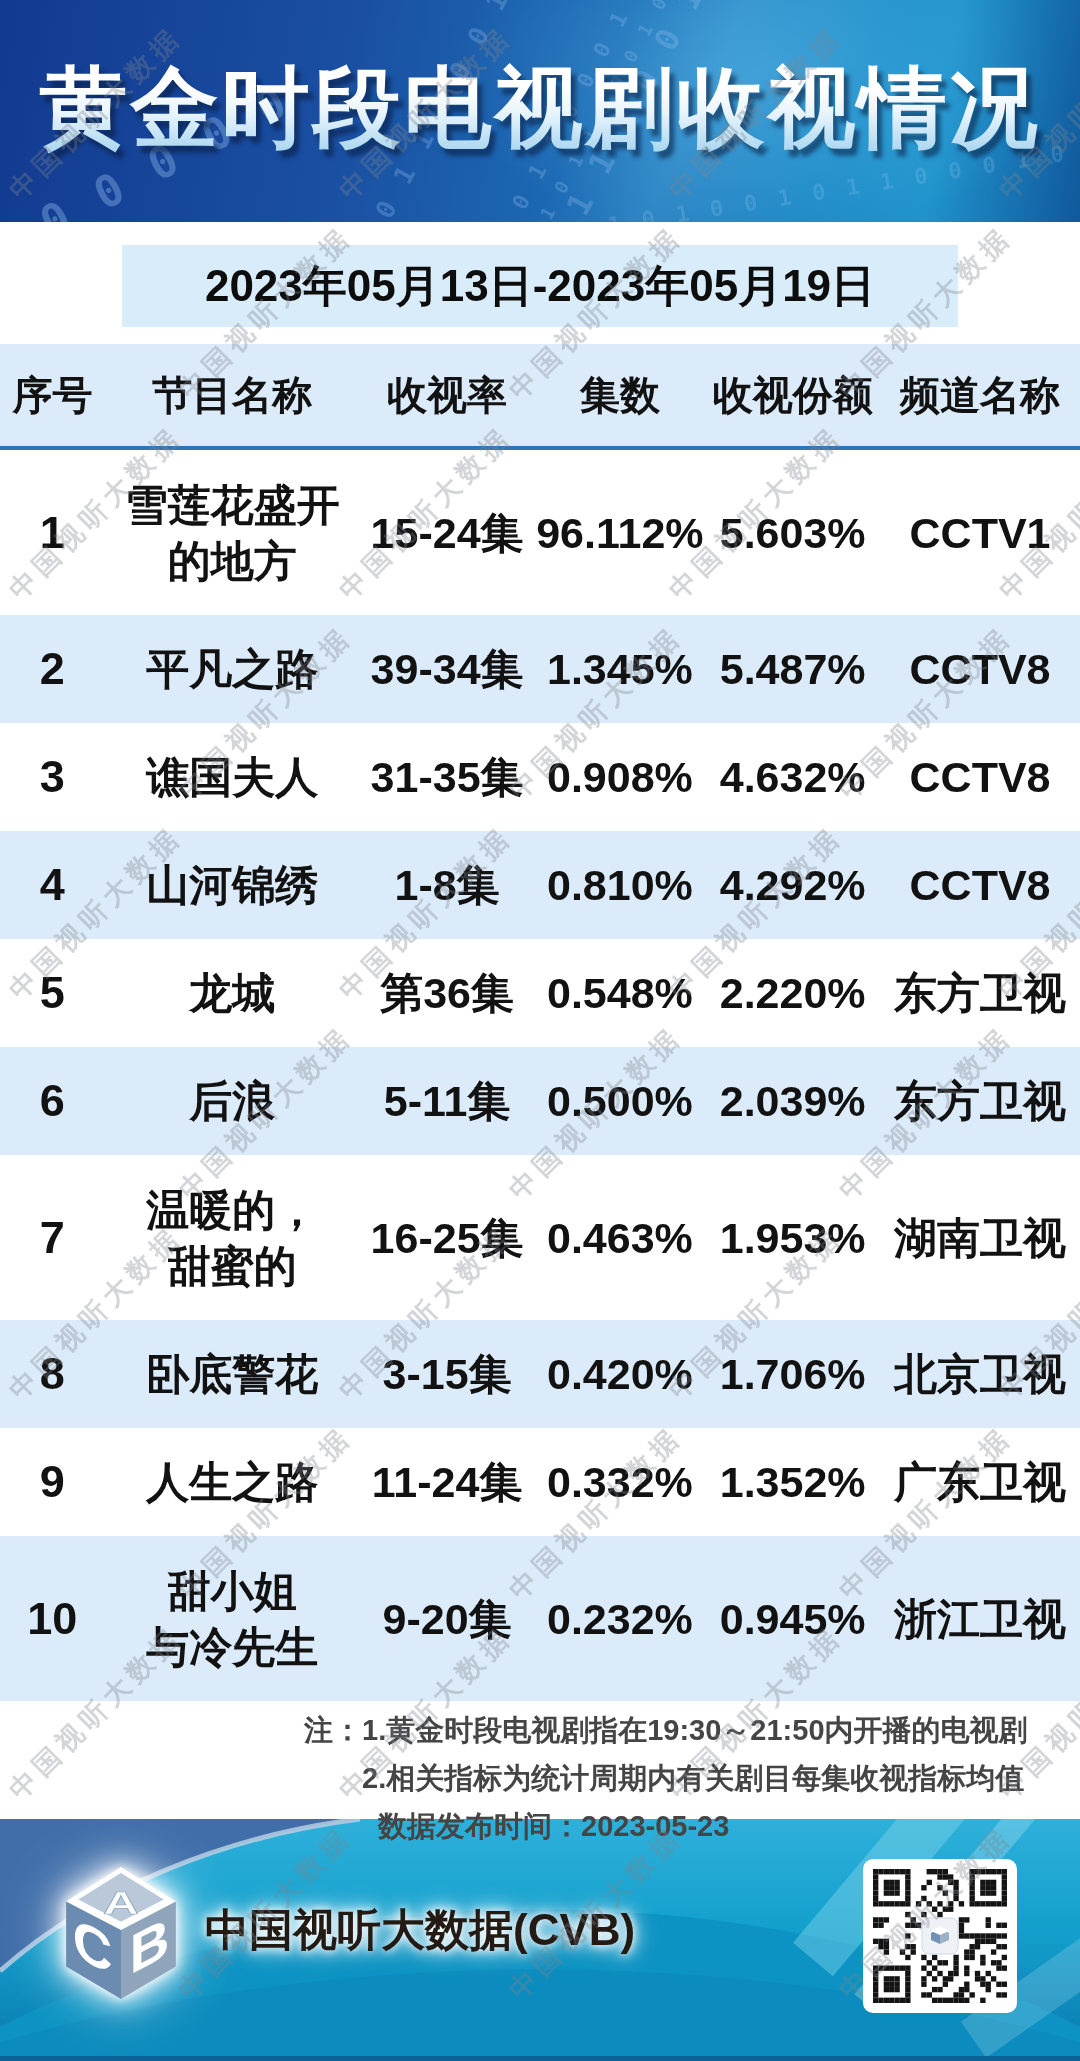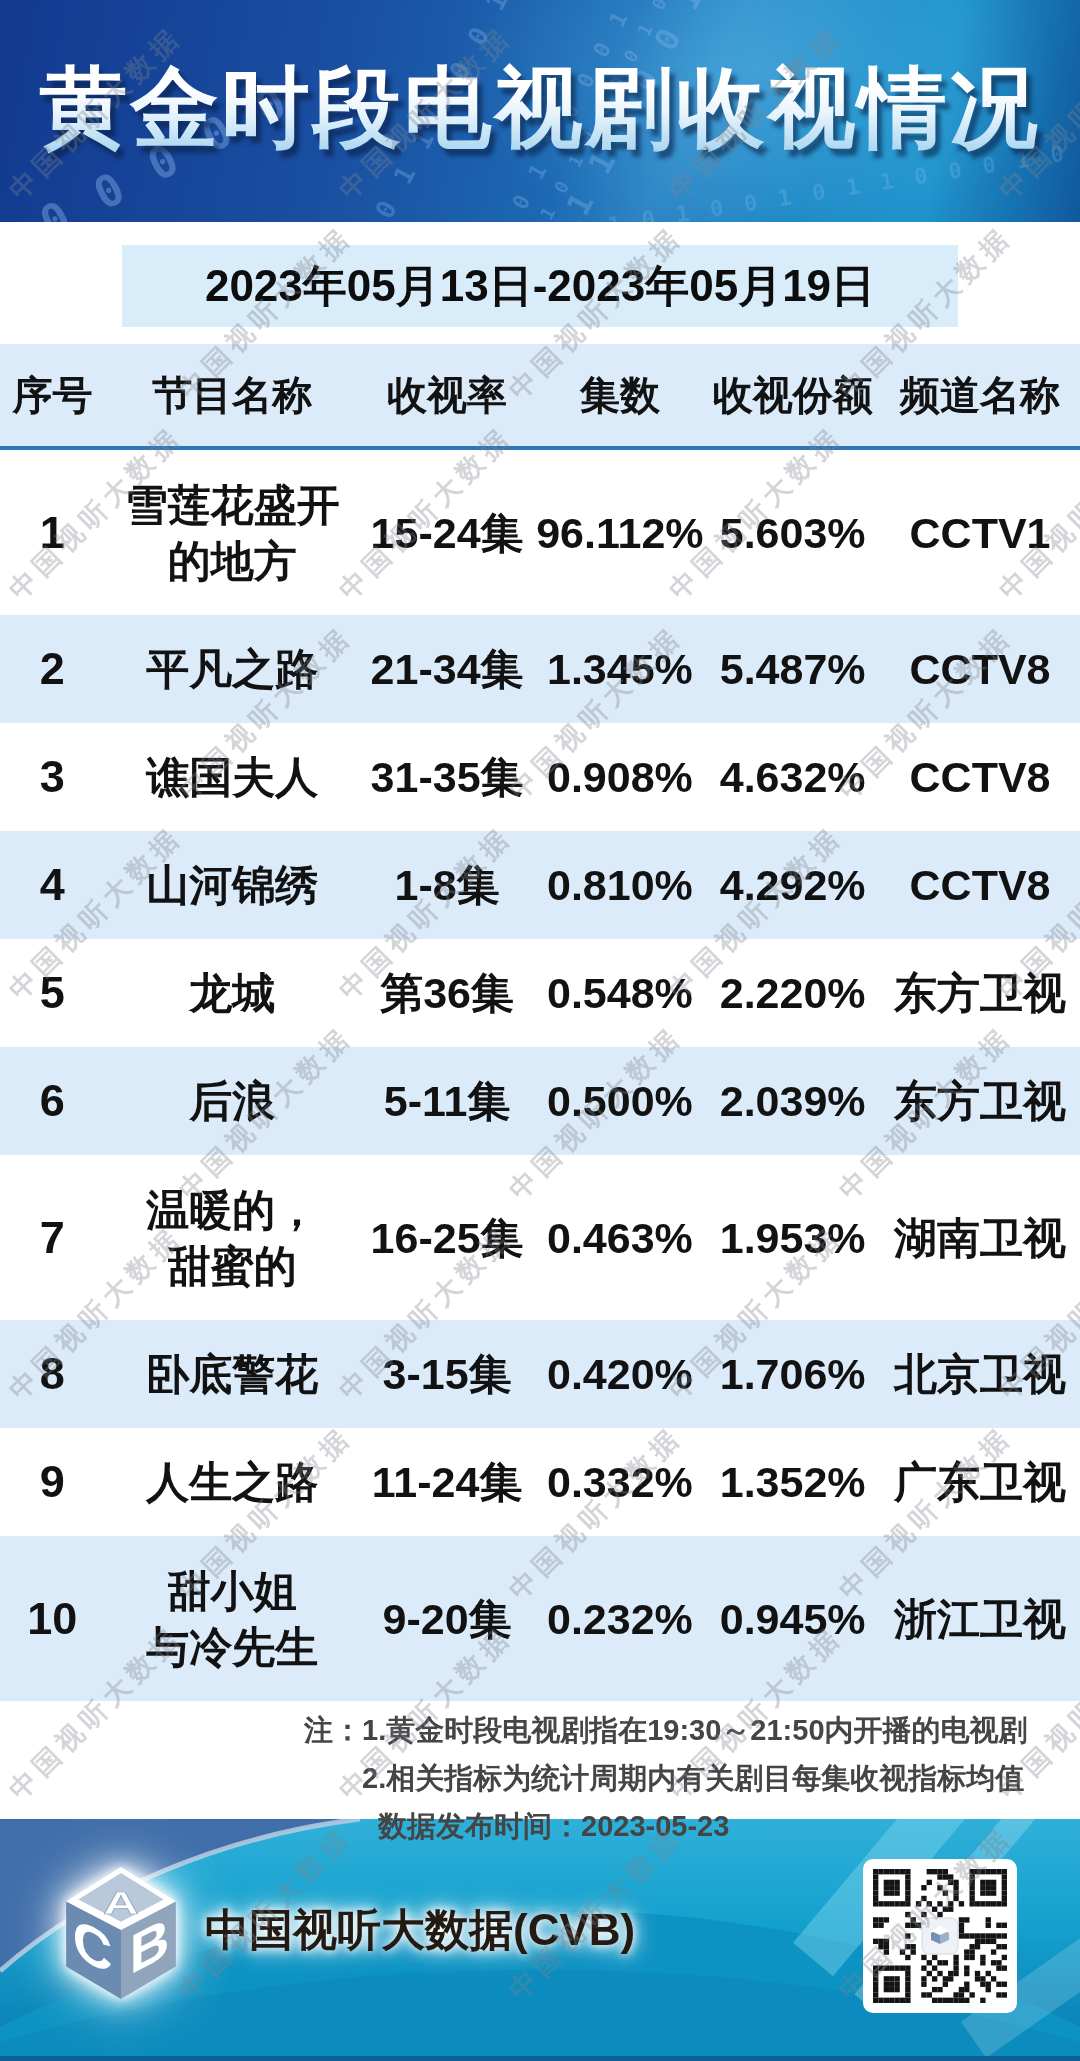--- a/index.html
+++ b/index.html
@@ -102,21 +102,21 @@
           <div class="cell name">雪莲花盛开
 的地方</div>
           <div class="cell episodes">15-24集</div>
           <div class="cell rating">96.112%</div>
           <div class="cell share">5.603%</div>
           <div class="cell channel">CCTV1</div>
         </div>
         <div class="trow alt">
           <div class="cell no">2</div>
           <div class="cell name">平凡之路</div>
-          <div class="cell episodes">21-34集</div>
+          <div class="cell episodes">39-34集</div>
           <div class="cell rating">1.345%</div>
           <div class="cell share">5.487%</div>
           <div class="cell channel">CCTV8</div>
         </div>
         <div class="trow">
           <div class="cell no">3</div>
           <div class="cell name">谯国夫人</div>
           <div class="cell episodes">31-35集</div>
           <div class="cell rating">0.908%</div>
           <div class="cell share">4.632%</div>

